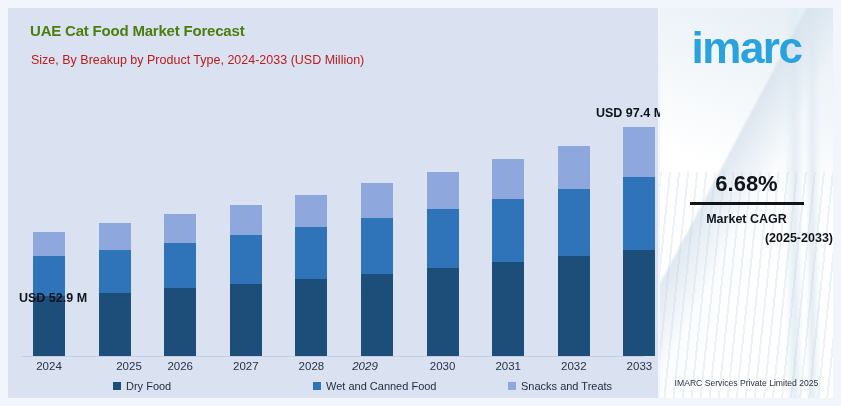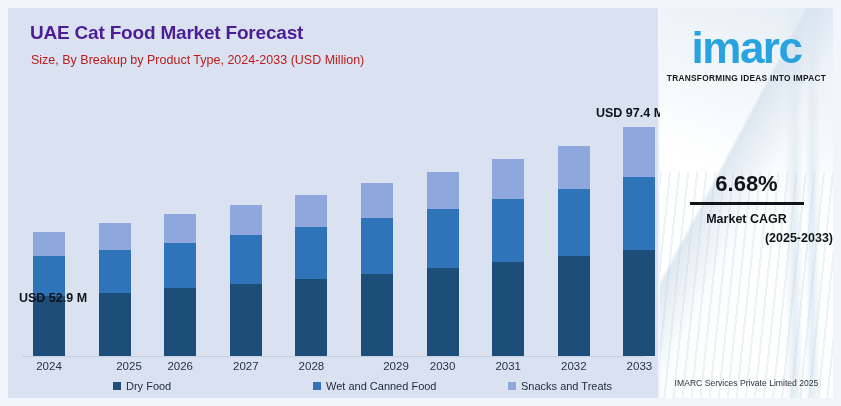--- a/index.html
+++ b/index.html
@@ -19,21 +19,21 @@
   
   .chart-panel{
     position:absolute;
     left:8px;top:8px;
     width:650px;height:390px;
     background:#dae2f1;
     box-sizing:border-box;
   }
   .title{
     position:absolute;left:22px;top:14px;
-    font-size:19px;font-weight:bold;color:#4c1d95;
+    font-size:15px;font-weight:bold;color:#4d7c0f;
     letter-spacing:-0.2px;white-space:nowrap;
   }
   .subtitle{
     position:absolute;left:23px;top:45px;
     font-size:12.5px;color:#b91c1c;white-space:nowrap;
   }
 
   
   .plot{
     position:absolute;
@@ -198,21 +198,21 @@
           <div class="seg seg-top" style="height: 32.2105px; background: rgb(142, 168, 221);"></div>
           <div class="seg seg-mid" style="height: 52.1951px; background: rgb(47, 115, 185);"></div>
           <div class="seg seg-bot" style="height: 77.117px; background: rgb(29, 78, 121);"></div>
         </div>
         <div class="xlabel" style="left: 273.4px;">2028</div>
         <div class="bar-group" style="left: 353px;">
           <div class="seg seg-top" style="height: 34.5616px; background: rgb(142, 168, 221);"></div>
           <div class="seg seg-mid" style="height: 55.7218px; background: rgb(47, 115, 185);"></div>
           <div class="seg seg-bot" style="height: 82.2895px; background: rgb(29, 78, 121);"></div>
         </div>
-        <div class="xlabel" style="left: 358px;">2029</div>
+        <div class="xlabel" style="left: 327px; font-style: italic;">2029</div>
         <div class="bar-group" style="left: 418.6px;">
           <div class="seg seg-top" style="height: 36.9127px; background: rgb(142, 168, 221);"></div>
           <div class="seg seg-mid" style="height: 59.4836px; background: rgb(47, 115, 185);"></div>
           <div class="seg seg-bot" style="height: 87.6971px; background: rgb(29, 78, 121);"></div>
         </div>
         <div class="xlabel" style="left: 404.6px;">2030</div>
         <div class="bar-group" style="left: 484.2px;">
           <div class="seg seg-top" style="height: 39.499px; background: rgb(142, 168, 221);"></div>
           <div class="seg seg-mid" style="height: 63.4805px; background: rgb(47, 115, 185);"></div>
           <div class="seg seg-bot" style="height: 93.5749px; background: rgb(29, 78, 121);"></div>
@@ -250,21 +250,20 @@
         </div>
       </div>
   </div>
 
   <div class="side-panel">
     <div class="side-bg"></div>
     <div class="side-content">
 
       <div class="logo-wrap">
         <div class="logo-mark">imarc</div>
-        <div class="logo-tag">TRANSFORMING IDEAS INTO IMPACT</div>
       </div>
 
       <div class="cagr-value">6.68%</div>
       <div class="cagr-rule"></div>
       <div class="cagr-label">Market CAGR</div>
       <div class="cagr-period">(2025-2033)</div>
 
       <div class="copy2">IMARC Services Private Limited 2025</div>
     </div>
   </div>

